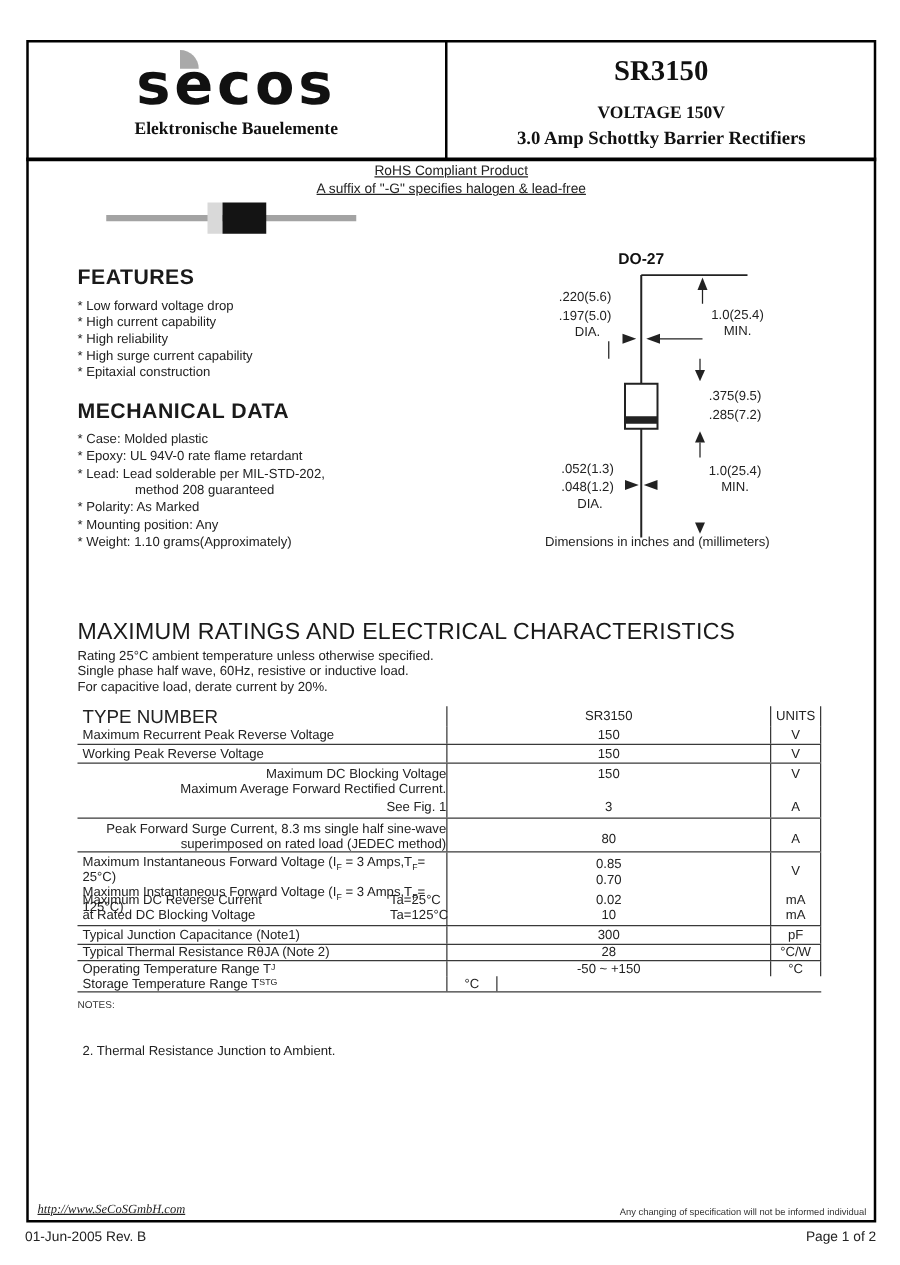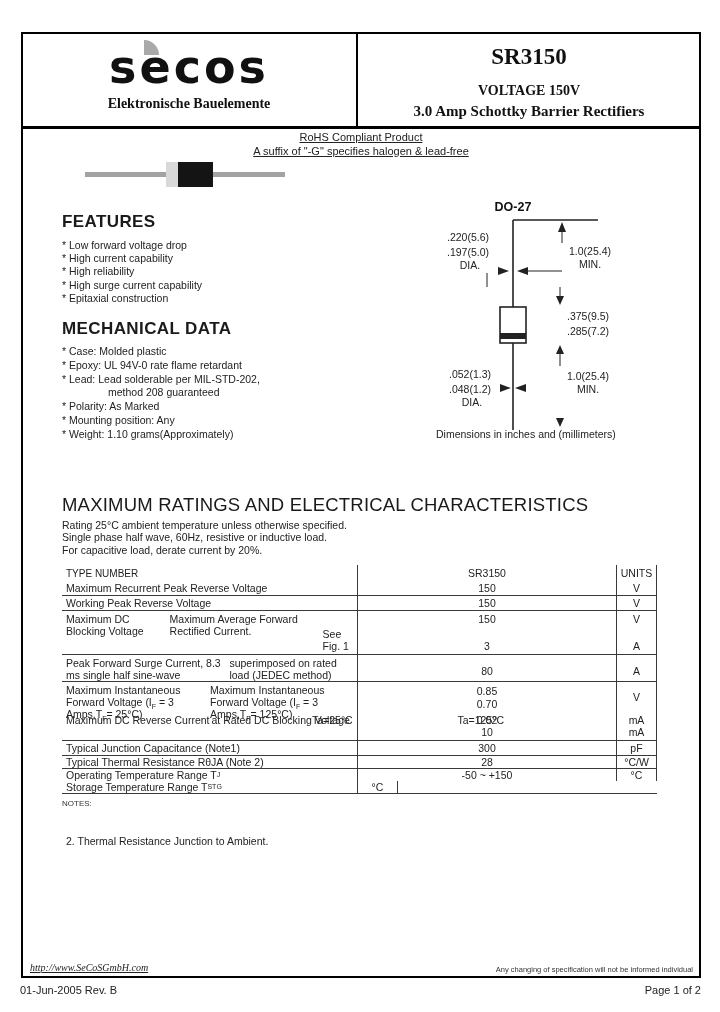--- a/index.html
+++ b/index.html
@@ -42,25 +42,25 @@
   .ratings-title{left:62px;top:494px;font-size:18.5px;letter-spacing:.2px;color:#1a1a1a;}
   .ratings-cond{left:62px;top:519px;font-size:10.5px;line-height:12.4px;}
   
   .tbl{left:62px;top:565px;width:595px;font-size:10.5px;}
   .trow{display:flex;align-items:center;box-sizing:border-box;}
   .bb{border-bottom:1px solid #3a3a3a;}
   .c1,.c2,.c3{box-sizing:border-box;align-self:stretch;display:flex;align-items:center;}
   .c1{width:296px;padding-left:4px;border-right:1px solid #3a3a3a;}
   .c2{width:259px;border-right:1px solid #3a3a3a;justify-content:center;}
   .c3{width:40px;border-right:1px solid #3a3a3a;justify-content:center;}
-  .colv{flex-direction:row;align-items:flex-start;justify-content:flex-start;padding:2px 0 2px 4px;}
+  .colv{flex-direction:column;align-items:flex-end;justify-content:flex-start;padding:2px 0 2px 4px;}
   .colc{flex-direction:column;align-items:center;justify-content:flex-start;padding:2px 0;}
   .spread{justify-content:space-around;}
   .mta{margin-top:auto;}
-  .hdr-type{font-size:10px;}
+  .hdr-type{font-size:15px;}
   .botalign{align-items:flex-end;padding-bottom:4px;}
   .relline{position:relative;width:100%;}
   .cond{position:absolute;left:246px;top:0;}
   sub{font-size:7px;line-height:0;}
   
   .notes-title{left:62px;top:799px;font-size:8px;color:#333;}
   .note1{left:66px;top:812px;font-size:10.5px;}
   .note2{left:66px;top:835px;font-size:10.5px;}
   
   .f-url{left:30px;top:962px;font-family:"Liberation Serif",serif;font-style:italic;font-size:10px;text-decoration:underline;color:#222;}

